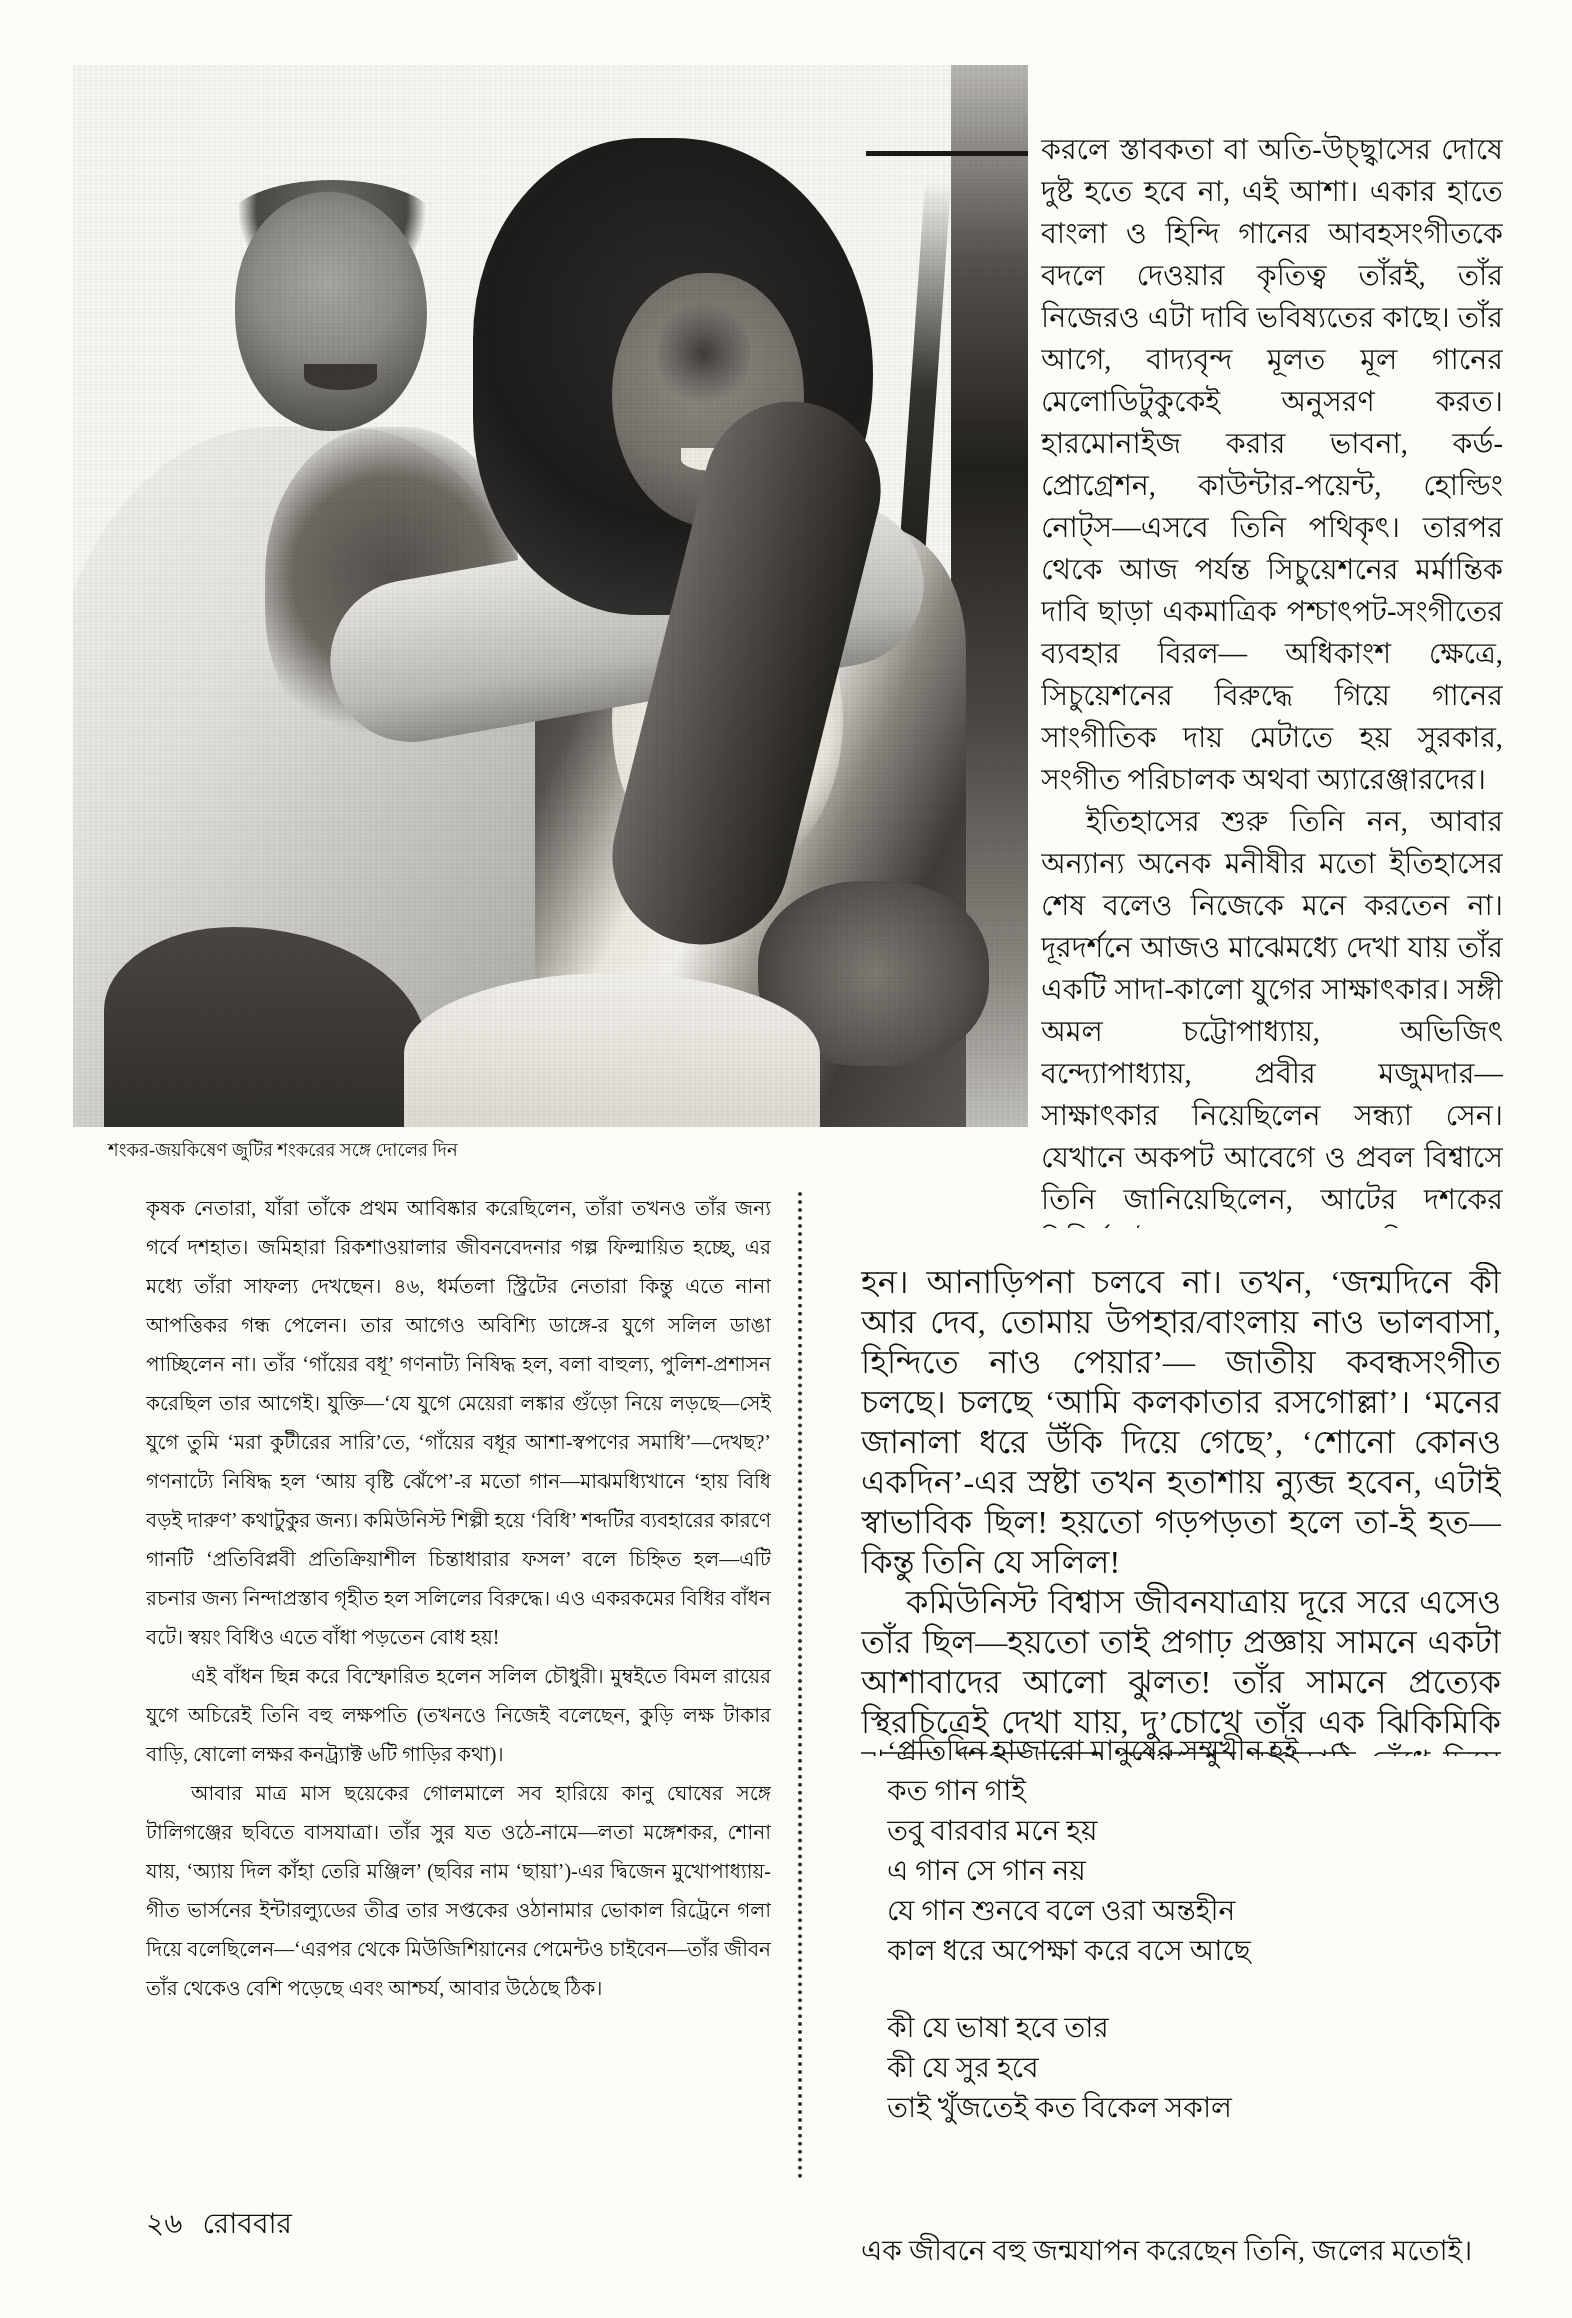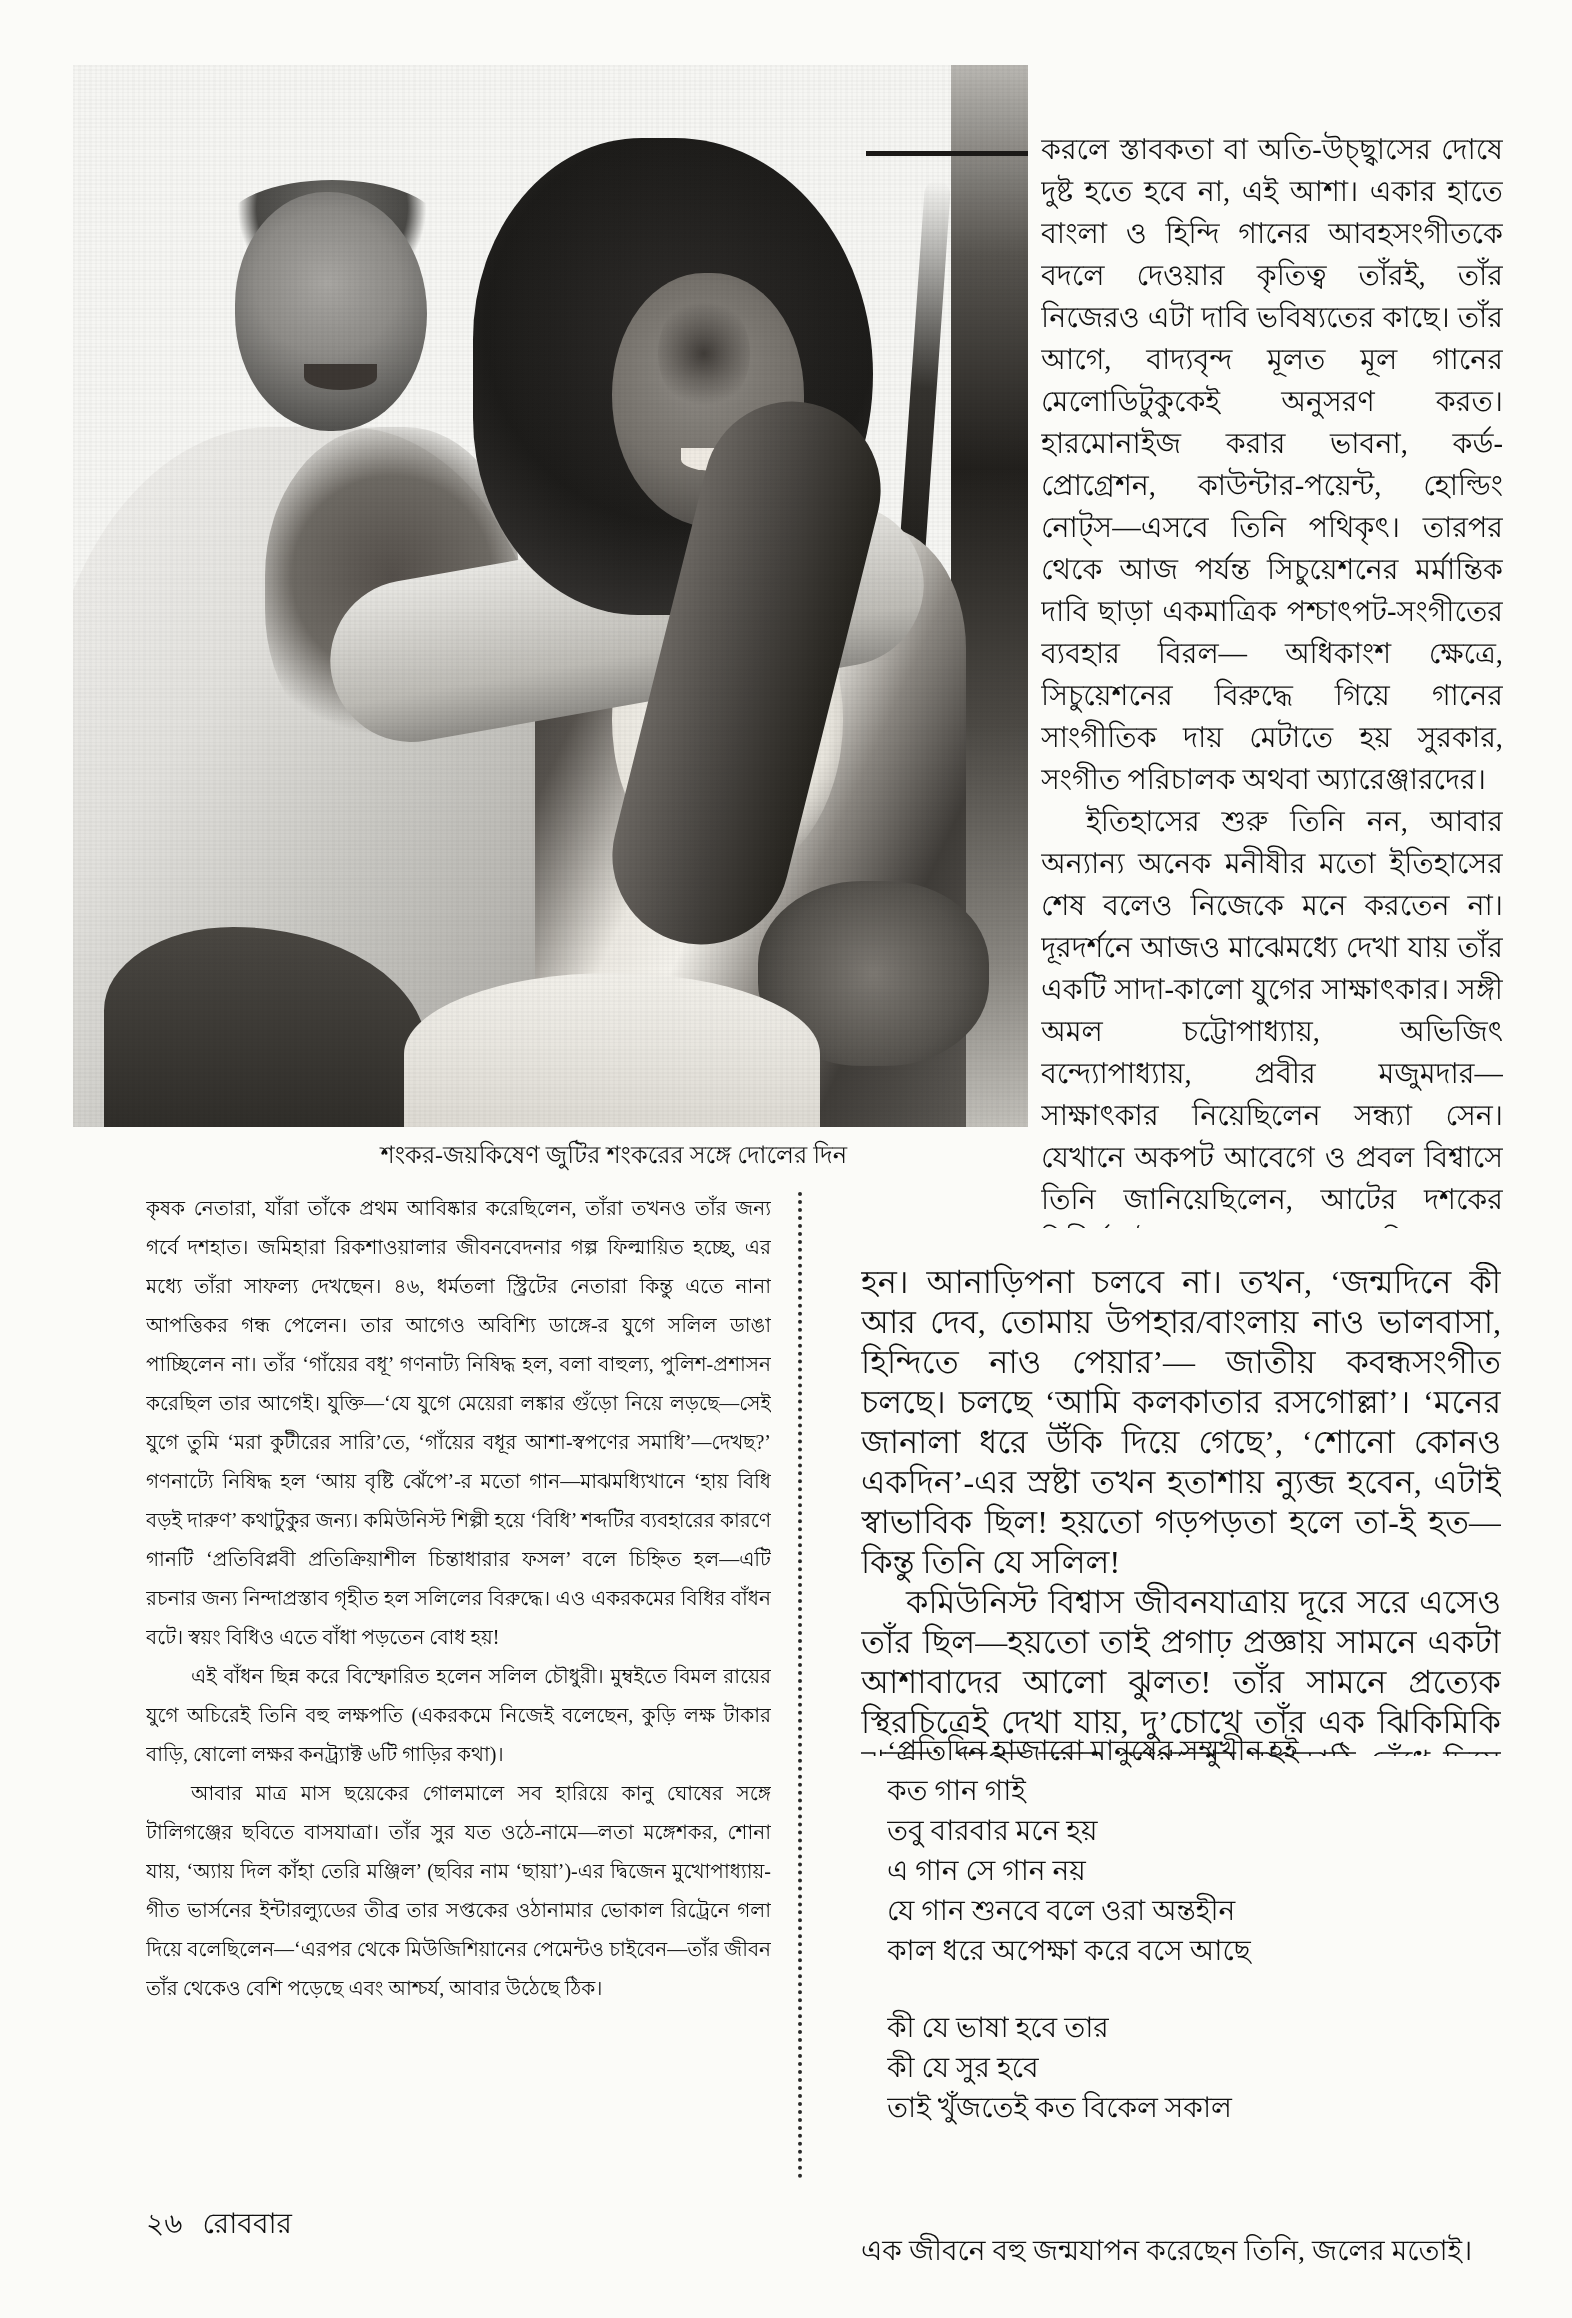--- a/index.html
+++ b/index.html
@@ -45,21 +45,21 @@
     background:linear-gradient(to bottom,transparent,#35332f 30%,#1e1c19 60%,transparent 95%);transform:rotate(4deg);}
   .bottom-dark{left:31px;top:862px;width:323px;height:208px;border-radius:40% 60% 0 0;
     background:linear-gradient(to bottom,#4a4742,#2f2d29);}
   .bottom-white{left:331px;top:908px;width:416px;height:162px;border-radius:50% 50% 0 0;
     background:linear-gradient(to bottom,#f2f0ea,#dcd9d2);}
   .artifact-line{left:793px;top:86px;width:162px;height:5.4px;background:#1c1a18;}
   
   .col{position:absolute;text-align:justify;overflow:hidden;}
   .col p{margin:0;}
   .col p.indent{text-indent:45px;}
-  #caption{position:absolute;left:108px;top:1136px;width:739px;font-size:24px;white-space:nowrap;text-align:right;}
+  #caption{position:absolute;left:108px;top:1136px;width:739px;font-size:18px;white-space:nowrap;}
   #col-right-top{left:1041px;top:129px;width:462px;height:1099px;font-size:28.5px;line-height:42px;}
   #col-left{left:146px;top:1189px;width:625px;height:979px;font-size:20px;line-height:39px;}
   #col-right-bottom{left:861px;top:1230px;width:640px;height:494px;font-size:32px;line-height:40px;margin-top:32px;}
   #divider{position:absolute;left:798px;top:1192px;height:987px;width:0;border-left:4.6px dotted #2b2b2b;}
   #poem{position:absolute;left:887px;top:1731px;width:616px;height:470px;font-size:28px;line-height:40px;overflow:hidden;}
   #poem .line{white-space:nowrap;}
   #poem .stanza-gap{height:37px;}
   #closing-line{position:absolute;left:861px;top:2229px;width:640px;font-size:28px;white-space:nowrap;}
   #footer{position:absolute;left:146px;top:2202px;font-size:28px;white-space:nowrap;}
   #footer .num{margin-right:20px;}
@@ -96,21 +96,21 @@
 
   <div id="col-right-top" class="col">
     <p>করলে স্তাবকতা বা অতি-উচ্ছ্বাসের দোষে দুষ্ট হতে হবে না, এই আশা। একার হাতে বাংলা ও হিন্দি গানের আবহসংগীতকে বদলে দেওয়ার কৃতিত্ব তাঁরই, তাঁর নিজেরও এটা দাবি ভবিষ্যতের কাছে। তাঁর আগে, বাদ্যবৃন্দ মূলত মূল গানের মেলোডিটুকুকেই অনুসরণ করত। হারমোনাইজ করার ভাবনা, কর্ড-প্রোগ্রেশন, কাউন্টার-পয়েন্ট, হোল্ডিং নোট্‌স—এসবে তিনি পথিকৃৎ। তারপর থেকে আজ পর্যন্ত সিচুয়েশনের মর্মান্তিক দাবি ছাড়া একমাত্রিক পশ্চাৎপট-সংগীতের ব্যবহার বিরল— অধিকাংশ ক্ষেত্রে, সিচুয়েশনের বিরুদ্ধে গিয়ে গানের সাংগীতিক দায় মেটাতে হয় সুরকার, সংগীত পরিচালক অথবা অ্যারেঞ্জারদের।</p>
     <p class="indent">ইতিহাসের শুরু তিনি নন, আবার অন্যান্য অনেক মনীষীর মতো ইতিহাসের শেষ বলেও নিজেকে মনে করতেন না। দূরদর্শনে আজও মাঝেমধ্যে দেখা যায় তাঁর একটি সাদা-কালো যুগের সাক্ষাৎকার। সঙ্গী অমল চট্টোপাধ্যায়, অভিজিৎ বন্দ্যোপাধ্যায়, প্রবীর মজুমদার— সাক্ষাৎকার নিয়েছিলেন সন্ধ্যা সেন। যেখানে অকপট আবেগে ও প্রবল বিশ্বাসে তিনি জানিয়েছিলেন, আটের দশকের নিবীর্যতাই বাংলা গানের শেষ ভবিতব্য নয়। নতুন যুগের বাস্তবতাকে ধরতে নতুন প্রতিভা আসবেনই। আসবেন, গৃহীতও হবেন সমাদরে, যদি সংগীতে সুপ্রশিক্ষিত</p>
   </div>
 
   <div id="divider"></div>
 
   <div id="col-left" class="col">
     <p>কৃষক নেতারা, যাঁরা তাঁকে প্রথম আবিষ্কার করেছিলেন, তাঁরা তখনও তাঁর জন্য গর্বে দশহাত। জমিহারা রিকশাওয়ালার জীবনবেদনার গল্প ফিল্মায়িত হচ্ছে, এর মধ্যে তাঁরা সাফল্য দেখছেন। ৪৬, ধর্মতলা স্ট্রিটের নেতারা কিন্তু এতে নানা আপত্তিকর গন্ধ পেলেন। তার আগেও অবিশ্যি ডাঙ্গে-র যুগে সলিল ডাঙা পাচ্ছিলেন না। তাঁর ‘গাঁয়ের বধূ’ গণনাট্য নিষিদ্ধ হল, বলা বাহুল্য, পুলিশ-প্রশাসন করেছিল তার আগেই। যুক্তি—‘যে যুগে মেয়েরা লঙ্কার গুঁড়ো নিয়ে লড়ছে—সেই যুগে তুমি ‘মরা কুটীরের সারি’তে, ‘গাঁয়ের বধূর আশা-স্বপণের সমাধি’—দেখছ?’ গণনাট্যে নিষিদ্ধ হল ‘আয় বৃষ্টি ঝেঁপে’-র মতো গান—মাঝমধ্যিখানে ‘হায় বিধি বড়ই দারুণ’ কথাটুকুর জন্য। কমিউনিস্ট শিল্পী হয়ে ‘বিধি’ শব্দটির ব্যবহারের কারণে গানটি ‘প্রতিবিপ্লবী প্রতিক্রিয়াশীল চিন্তাধারার ফসল’ বলে চিহ্নিত হল—এটি রচনার জন্য নিন্দাপ্রস্তাব গৃহীত হল সলিলের বিরুদ্ধে। এও একরকমের বিধির বাঁধন বটে। স্বয়ং বিধিও এতে বাঁধা পড়তেন বোধ হয়!</p>
-    <p class="indent">এই বাঁধন ছিন্ন করে বিস্ফোরিত হলেন সলিল চৌধুরী। মুম্বইতে বিমল রায়ের যুগে অচিরেই তিনি বহু লক্ষপতি (একরকমে নিজেই বলেছেন, কুড়ি লক্ষ টাকার বাড়ি, ষোলো লক্ষর কনট্র্যাক্ট ৬টি গাড়ির কথা)।</p>
+    <p class="indent">এই বাঁধন ছিন্ন করে বিস্ফোরিত হলেন সলিল চৌধুরী। মুম্বইতে বিমল রায়ের যুগে অচিরেই তিনি বহু লক্ষপতি (তখনওে নিজেই বলেছেন, কুড়ি লক্ষ টাকার বাড়ি, ষোলো লক্ষর কনট্র্যাক্ট ৬টি গাড়ির কথা)।</p>
     <p class="indent">আবার মাত্র মাস ছয়েকের গোলমালে সব হারিয়ে কানু ঘোষের সঙ্গে টালিগঞ্জের ছবিতে বাসযাত্রা। তাঁর সুর যত ওঠে-নামে—লতা মঙ্গেশকর, শোনা যায়, ‘অ্যায় দিল কাঁহা তেরি মঞ্জিল’ (ছবির নাম ‘ছায়া’)-এর দ্বিজেন মুখোপাধ্যায়-গীত ভার্সনের ইন্টারল্যুডের তীব্র তার সপ্তকের ওঠানামার ভোকাল রিট্রেনে গলা দিয়ে বলেছিলেন—‘এরপর থেকে মিউজিশিয়ানের পেমেন্টও চাইবেন—তাঁর জীবন তাঁর থেকেও বেশি পড়েছে এবং আশ্চর্য, আবার উঠেছে ঠিক।</p>
 
   </div>
 
   <div id="col-right-bottom" class="col">
     <p>হন। আনাড়িপনা চলবে না। তখন, ‘জন্মদিনে কী আর দেব, তোমায় উপহার/বাংলায় নাও ভালবাসা, হিন্দিতে নাও পেয়ার’— জাতীয় কবন্ধসংগীত চলছে। চলছে ‘আমি কলকাতার রসগোল্লা’। ‘মনের জানালা ধরে উঁকি দিয়ে গেছে’, ‘শোনো কোনও একদিন’-এর স্রষ্টা তখন হতাশায় ন্যুব্জ হবেন, এটাই স্বাভাবিক ছিল! হয়তো গড়পড়তা হলে তা-ই হত—কিন্তু তিনি যে সলিল!</p>
     <p class="indent">কমিউনিস্ট বিশ্বাস জীবনযাত্রায় দূরে সরে এসেও তাঁর ছিল—হয়তো তাই প্রগাঢ় প্রজ্ঞায় সামনে একটা আশাবাদের আলো ঝুলত! তাঁর সামনে প্রত্যেক স্থিরচিত্রেই দেখা যায়, দু’চোখে তাঁর এক ঝিকিমিকি ঝলক। যুগের নতুন যোগ্যতার মাপকাঠি বেঁধে দিয়ে গিয়েছেন তিনি। বর্তমানে শুধু সংগীতকল্পনা দিয়ে কারও পক্ষে আর পেশাদার সুরকার বা সংগীত পরিচালক হওয়া মুশকিল। সংগীত-প্রশিক্ষণ যে জরুরি হয়ে পড়েছে, তার অন্যতম কারণ এই মানুষটি। অথচ, আজীবন এক অতৃপ্তি বুকে জমিয়েও রেখেছেন যা শিল্পীকে অতন্দ্র রাখে।</p>
   </div>
 
   <div id="poem">

